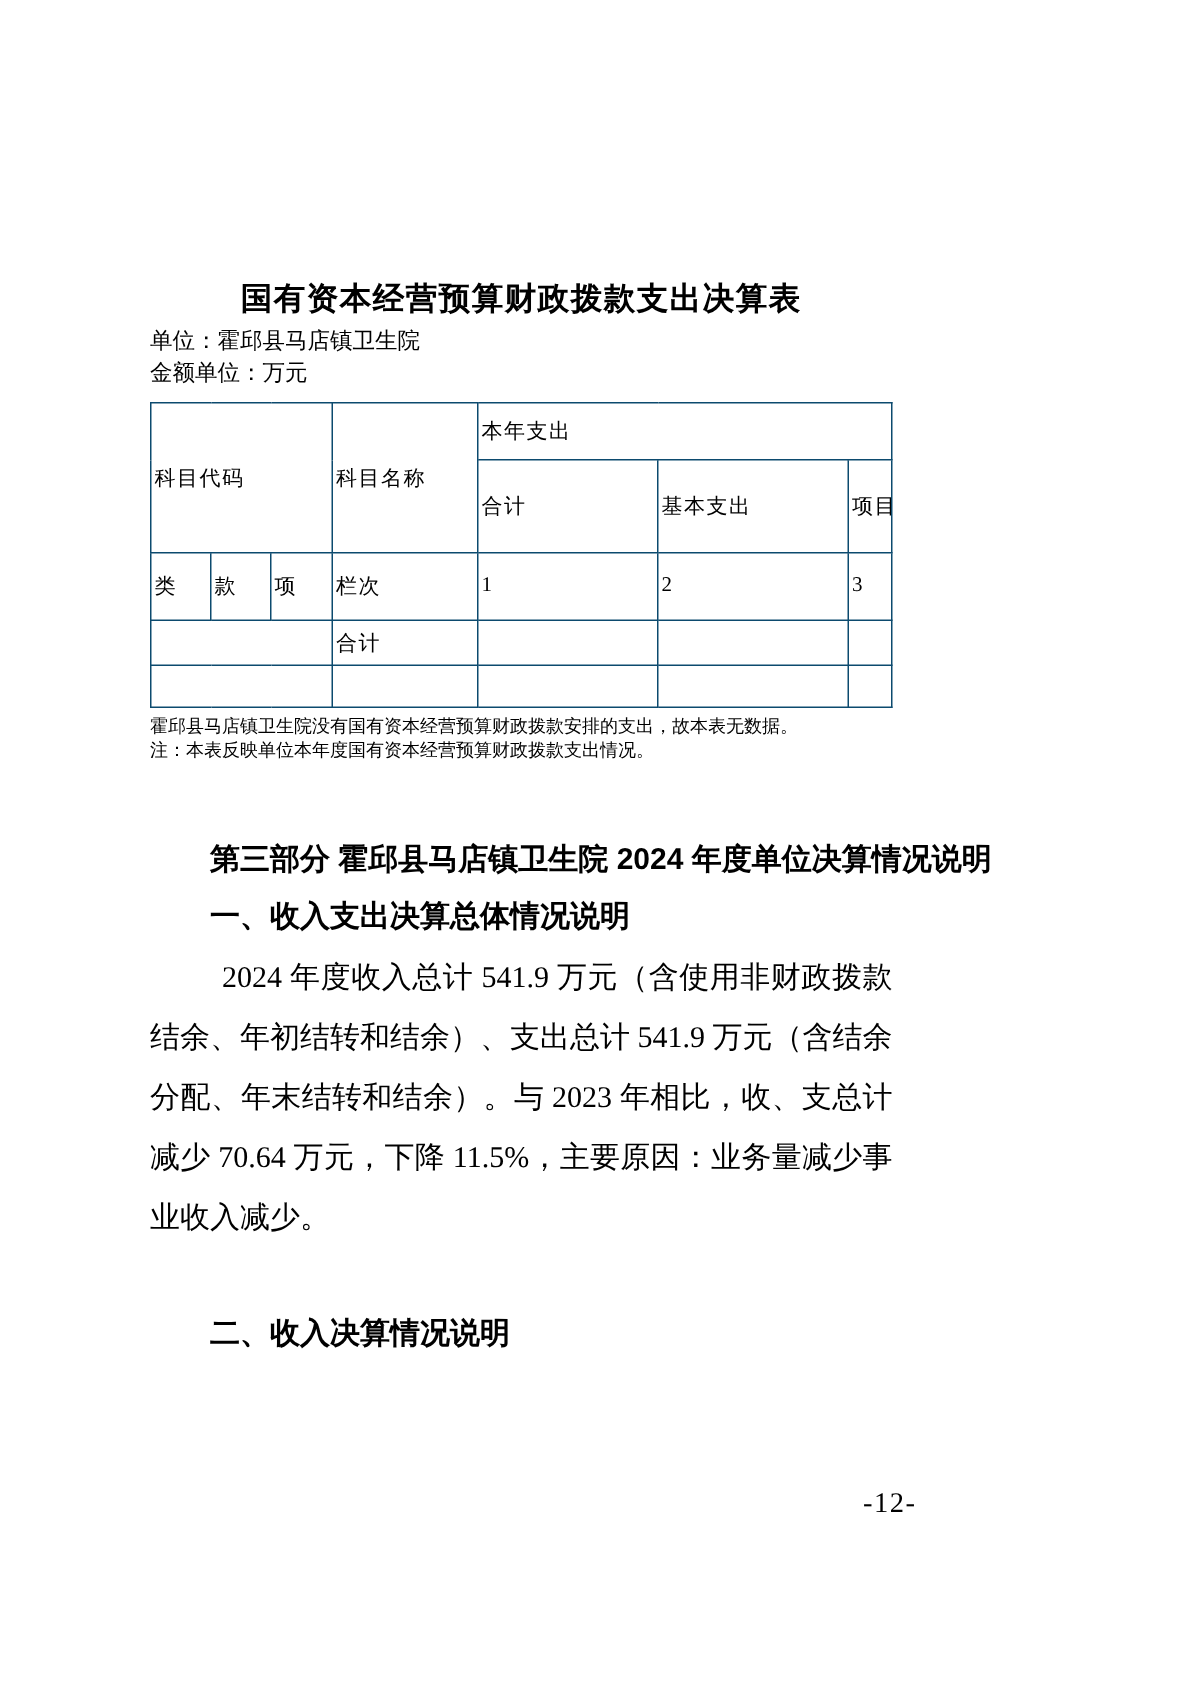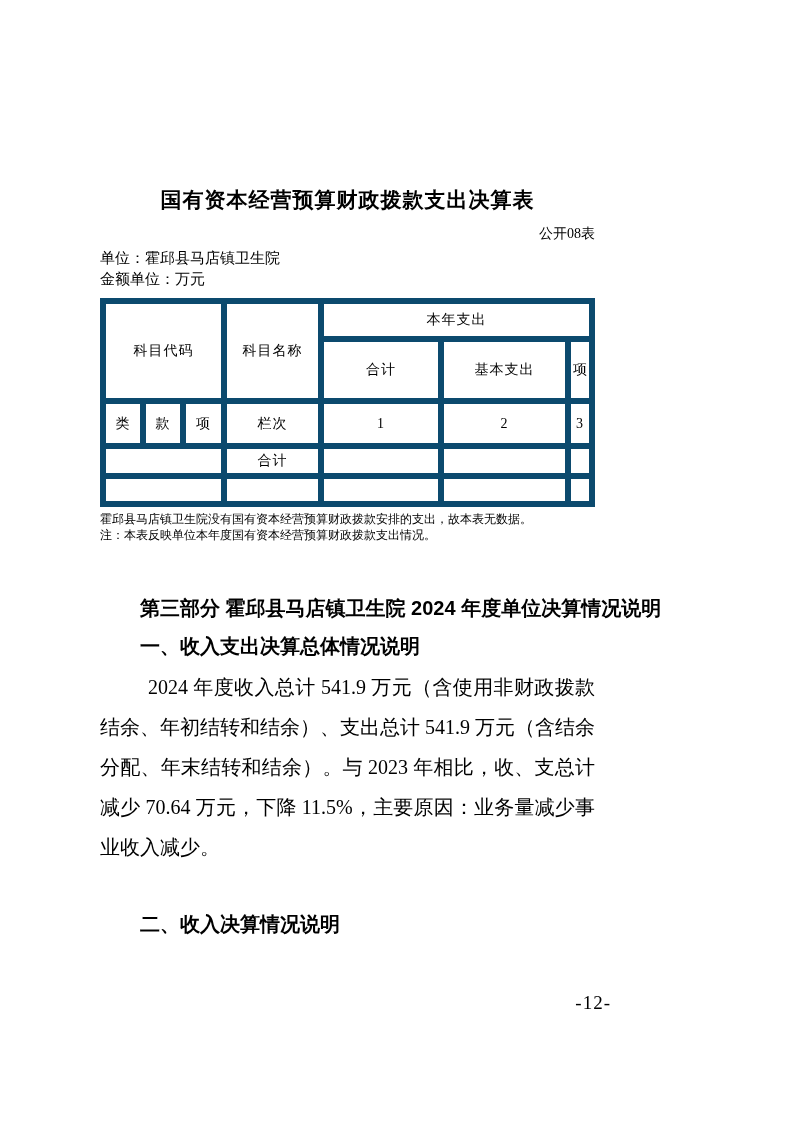--- a/index.html
+++ b/index.html
@@ -38,22 +38,21 @@
     margin-top: 4px;
     margin-bottom: 8px;
     flex-direction: column;
   }
   table.budget {
     width: 100%;
     border-collapse: collapse;
     table-layout: fixed;
   }
   table.budget td {
-    border: 6px solid #0c4a6e;
-    text-align: center;
+    border: 1px solid #0c4a6e;
     vertical-align: middle;
     font-size: 14px;
     padding: 0 2px;
     letter-spacing: 1px;
     overflow: hidden;
     white-space: nowrap;
   }
   .notes {
     margin-top: 4px;
     font-size: 12px;
@@ -92,21 +91,20 @@
     letter-spacing: 1px;
   }
 </style>
 </head>
 <body>
 
 <div class="page">
 
   <div class="doc-title">国有资本经营预算财政拨款支出决算表</div>
 
-  <div class="table-tag">公开08表</div>
 
   <div class="meta-row">
     <span>单位：霍邱县马店镇卫生院</span>
     <span>金额单位：万元</span>
   </div>
 
   <table class="budget">
     <colgroup>
       <col style="width:40px">
         <col style="width:40px">

